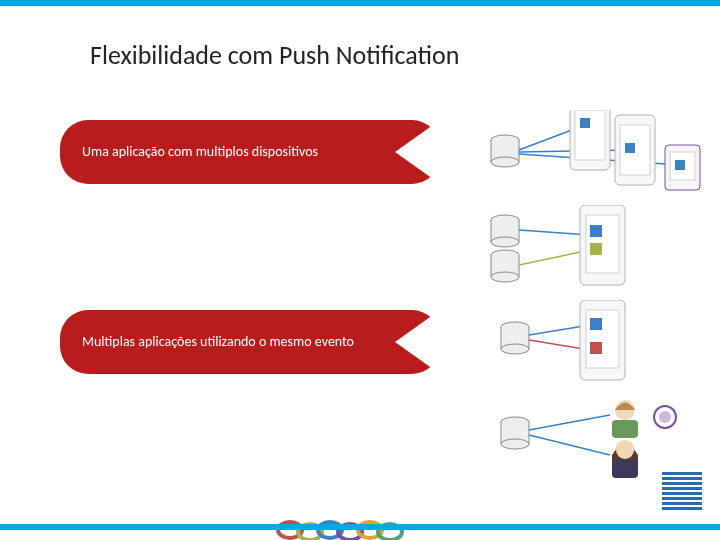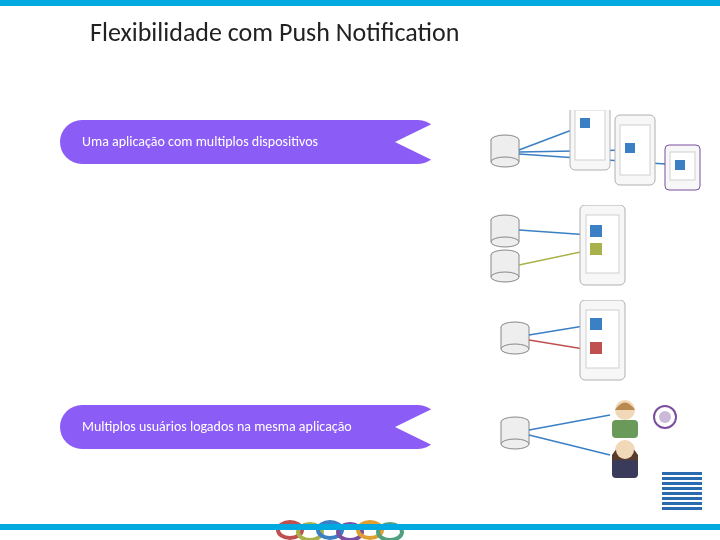--- a/index.html
+++ b/index.html
@@ -1,21 +1,21 @@
 <!DOCTYPE html>
 <html><head>
 <meta charset="utf-8">
 <style>
   * { margin: 0; padding: 0; box-sizing: border-box; }
   body { width: 720px; height: 540px; font-family: Calibri, Arial, sans-serif; background: #fff; position: relative; overflow: hidden; }
   .topbar { height: 6px; background: #00a9e0; }
-  .title { font-size: 26px; color: #222; padding: 10px 0 0 90px; font-weight: 400; }
+  .title { font-size: 26px; color: #222; padding: 10px 0 0 90px; font-weight: 400; margin-top: 23px; }
   .rows { position: absolute; top: 110px; left: 60px; right: 20px; }
   .row { position: relative; height: 95px; }
-  .pill { position: absolute; left: 0; top: 10px; width: 380px; height: 44px; background: #8b5cf6; border-radius: 28px; display: flex; align-items: center; padding-left: 22px; padding-right: 40px; }
+  .pill { position: absolute; left: 0; top: 10px; width: 380px; height: 64px; background: #b91c1c; border-radius: 28px; display: flex; align-items: center; padding-left: 22px; padding-right: 40px; }
   .pill::after { content: ""; position: absolute; right: 0; top: 0; bottom: 0; width: 45px; background: #fff; clip-path: polygon(100% 0, 100% 100%, 0 50%); }
   .pill span { color: #fff; font-size: 14px; line-height: 1.2; }
   .diag { position: absolute; left: 400px; top: 0; width: 260px; height: 90px; }
   svg { display: block; }
   .bottombar { position: absolute; bottom: 10px; left: 0; right: 0; height: 6px; background: #00a9e0; }
   .logo { position: absolute; right: 18px; bottom: 30px; }
   .logo .stripes { display: flex; flex-direction: column; gap: 2px; }
   .logo .stripes div { width: 40px; height: 3px; background: #2a6bb0; }
   .deco { position: absolute; bottom: 0px; left: 260px; width: 200px; height: 30px; }
 </style>
@@ -90,20 +90,23 @@
           <rect x="120" y="0" width="45" height="80" rx="5" fill="#f7f7f7" stroke="#b0b0b0"></rect>
           <rect x="126" y="10" width="33" height="58" fill="#fff" stroke="#d0d0d0"></rect>
           <rect x="130" y="20" width="12" height="12" fill="#3b7fc4"></rect>
           <rect x="130" y="38" width="12" height="12" fill="#a9b24a"></rect>
         </g>
       </svg>
     </div>
   </div>
 
   <div class="row">
+    <div class="pill">
+      <span>Multiplas aplicações utilizando o mesmo evento</span>
+    </div>
     <div class="diag">
       <svg width="260" height="90">
         <g>
           <ellipse cx="55" cy="27" rx="14" ry="5" fill="#eee" stroke="#888"></ellipse>
           <rect x="41" y="27" width="28" height="22" fill="#eee"></rect>
           <line x1="41" y1="27" x2="41" y2="49" stroke="#888"></line>
           <line x1="69" y1="27" x2="69" y2="49" stroke="#888"></line>
           <ellipse cx="55" cy="49" rx="14" ry="5" fill="#eee" stroke="#888"></ellipse>
         </g>
         <line x1="69" y1="35" x2="130" y2="25" stroke="#3b7fc4" stroke-width="1.5"></line>
@@ -112,23 +115,20 @@
           <rect x="120" y="0" width="45" height="80" rx="5" fill="#f7f7f7" stroke="#b0b0b0"></rect>
           <rect x="126" y="10" width="33" height="58" fill="#fff" stroke="#d0d0d0"></rect>
           <rect x="130" y="18" width="12" height="12" fill="#3b7fc4"></rect>
           <rect x="130" y="42" width="12" height="12" fill="#c05050"></rect>
         </g>
       </svg>
     </div>
   </div>
 
   <div class="row">
-    <div class="pill">
-      <span>Multiplos usuários logados na mesma aplicação</span>
-    </div>
     <div class="diag">
       <svg width="260" height="90">
         <g>
           <ellipse cx="55" cy="27" rx="14" ry="5" fill="#eee" stroke="#888"></ellipse>
           <rect x="41" y="27" width="28" height="22" fill="#eee"></rect>
           <line x1="41" y1="27" x2="41" y2="49" stroke="#888"></line>
           <line x1="69" y1="27" x2="69" y2="49" stroke="#888"></line>
           <ellipse cx="55" cy="49" rx="14" ry="5" fill="#eee" stroke="#888"></ellipse>
         </g>
         <line x1="69" y1="35" x2="150" y2="20" stroke="#3b7fc4" stroke-width="1.5"></line>

